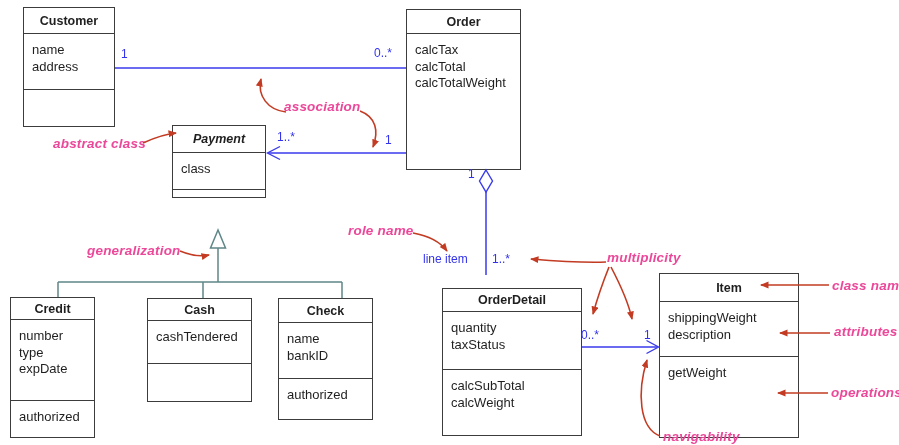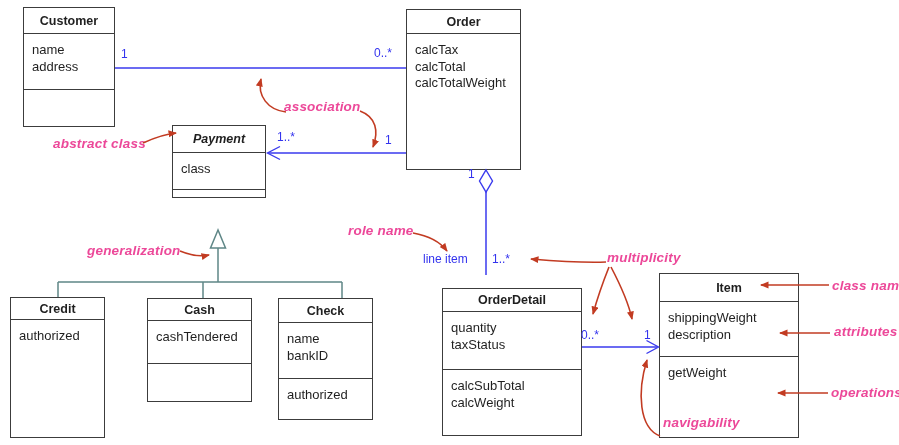--- a/index.html
+++ b/index.html
@@ -53,22 +53,27 @@
   </div>
 
   <div class="cls" style="left:172px;top:125px;width:94px;height:73px">
     <div class="cls-title abstract" style="height:27px">Payment</div>
     <div class="cls-sec" style="height:37px">
       <div class="mline">class</div>
     </div>
     <div class="cls-sec last"></div>
   </div>
 
-  <div class="cls" style="left:10px;top:297px;width:95px;height:141px">
+  <div class="cls" style="left:10px;top:297px;width:85px;height:141px">
     <div class="cls-title" style="height:22px">Credit</div>
+    <div class="cls-sec" style="height:81px">
+      <div class="mline">number</div>
+      <div class="mline">type</div>
+      <div class="mline">expDate</div>
+    </div>
     <div class="cls-sec last">
       <div class="mline">authorized</div>
     </div>
   </div>
 
   <div class="cls" style="left:147px;top:298px;width:105px;height:104px">
     <div class="cls-title" style="height:22px">Cash</div>
     <div class="cls-sec" style="height:43px">
       <div class="mline">cashTendered</div>
     </div>
@@ -117,21 +122,21 @@
   <div class="blue-lbl" style="left:423px;top:253px">line item</div>
   <div class="blue-lbl" style="left:492px;top:253px">1..*</div>
   <div class="blue-lbl" style="left:581px;top:329px">0..*</div>
   <div class="blue-lbl" style="left:644px;top:329px">1</div>
 
   <div class="anno" style="left:284px;top:99px">association</div>
   <div class="anno" style="left:53px;top:136px">abstract class</div>
   <div class="anno" style="left:87px;top:243px">generalization</div>
   <div class="anno" style="left:348px;top:223px">role name</div>
   <div class="anno" style="left:607px;top:250px">multiplicity</div>
-  <div class="anno" style="left:663px;top:415px">navigability</div>
+  <div class="anno" style="left:663px;top:429px">navigability</div>
   <div class="anno" style="left:832px;top:278px">class name</div>
   <div class="anno" style="left:834px;top:324px">attributes</div>
   <div class="anno" style="left:831px;top:385px">operations</div>
 
   <svg id="wires" width="899" height="445" viewBox="0 0 899 445">
     <defs>
       <marker id="ra" markerWidth="10" markerHeight="9" refX="7.5" refY="3.5" orient="auto" markerUnits="userSpaceOnUse">
         <path d="M0,0 L8.5,3.5 L0,7 Z" fill="#c23b22"></path>
       </marker>
     </defs>

